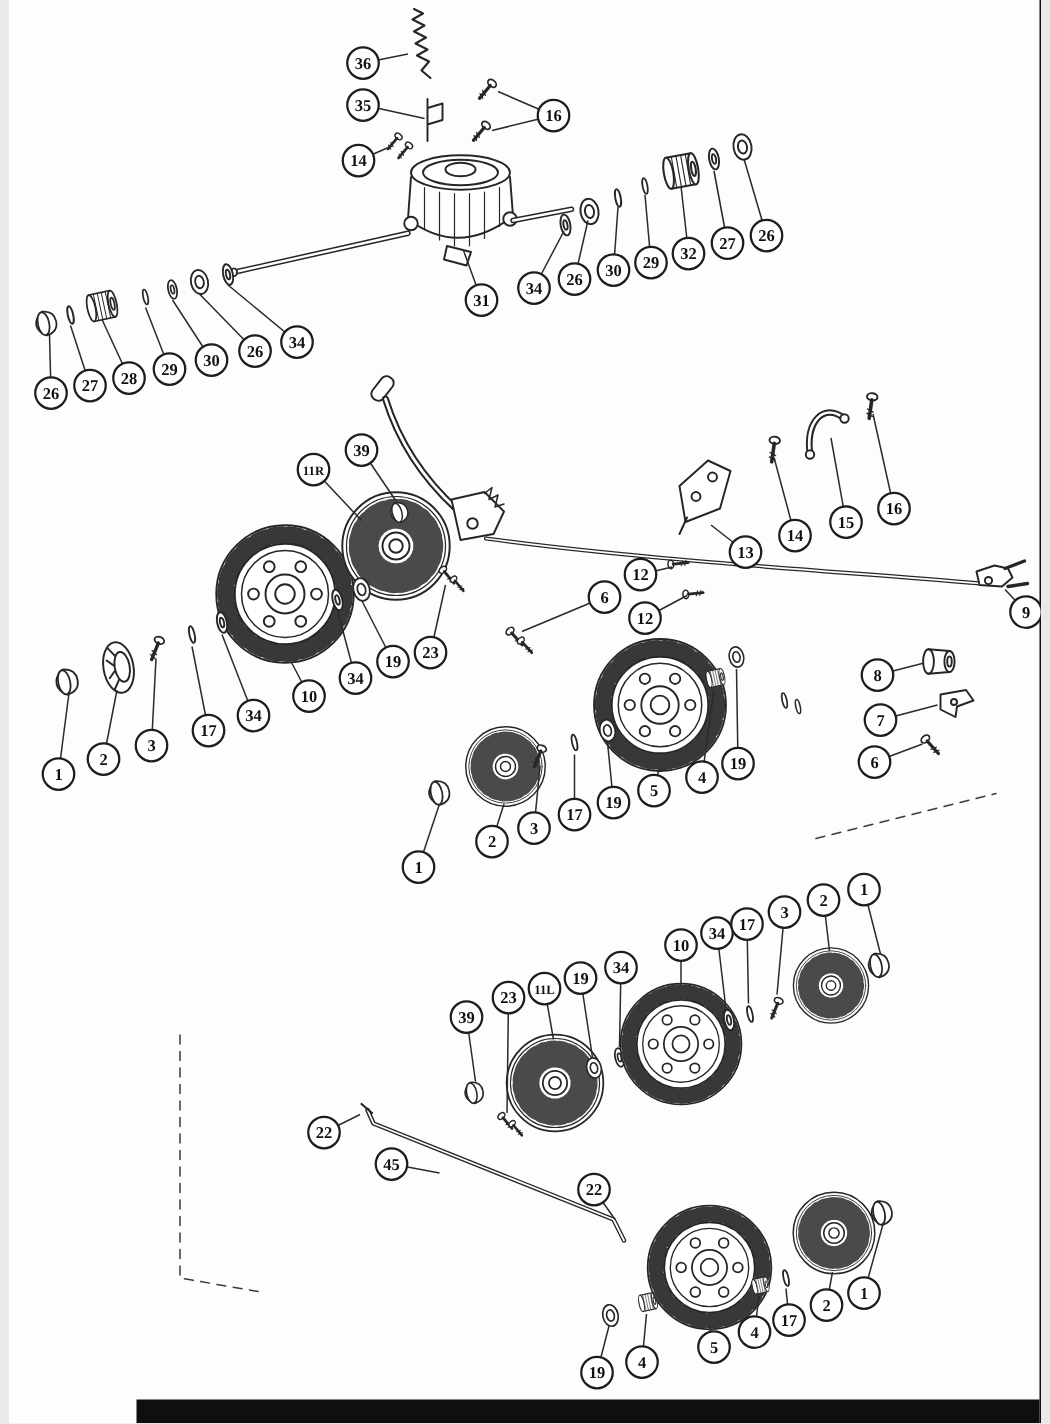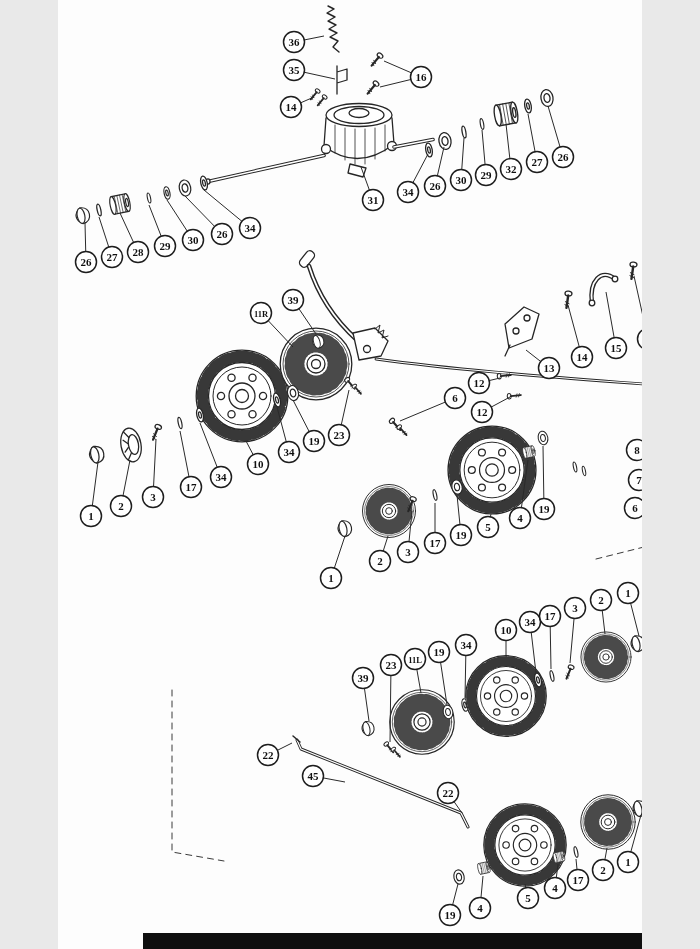--- a/index.html
+++ b/index.html
@@ -1,17 +1,17 @@
 <!DOCTYPE html>
 <html><head>
 <meta charset="utf-8">
 <style>
   html,body{margin:0;padding:0;background:#e9e9e9;}
   .page{
-    width:584px;height:949px;position:relative;margin:0 auto;
+    width:688px;height:949px;position:relative;margin:0 auto;
     background:#fdfdfd;overflow:hidden;
     font-family:"Liberation Serif", serif;
   }
   svg{display:block}
   .leader{stroke:#2a2a2a;stroke-width:1;}
   .balloon{fill:#ffffff;stroke:#1d1d1d;stroke-width:1.5;}
   .balloon-label{
     font-family:"Liberation Serif", serif;
     font-weight:bold;
     fill:#111;

